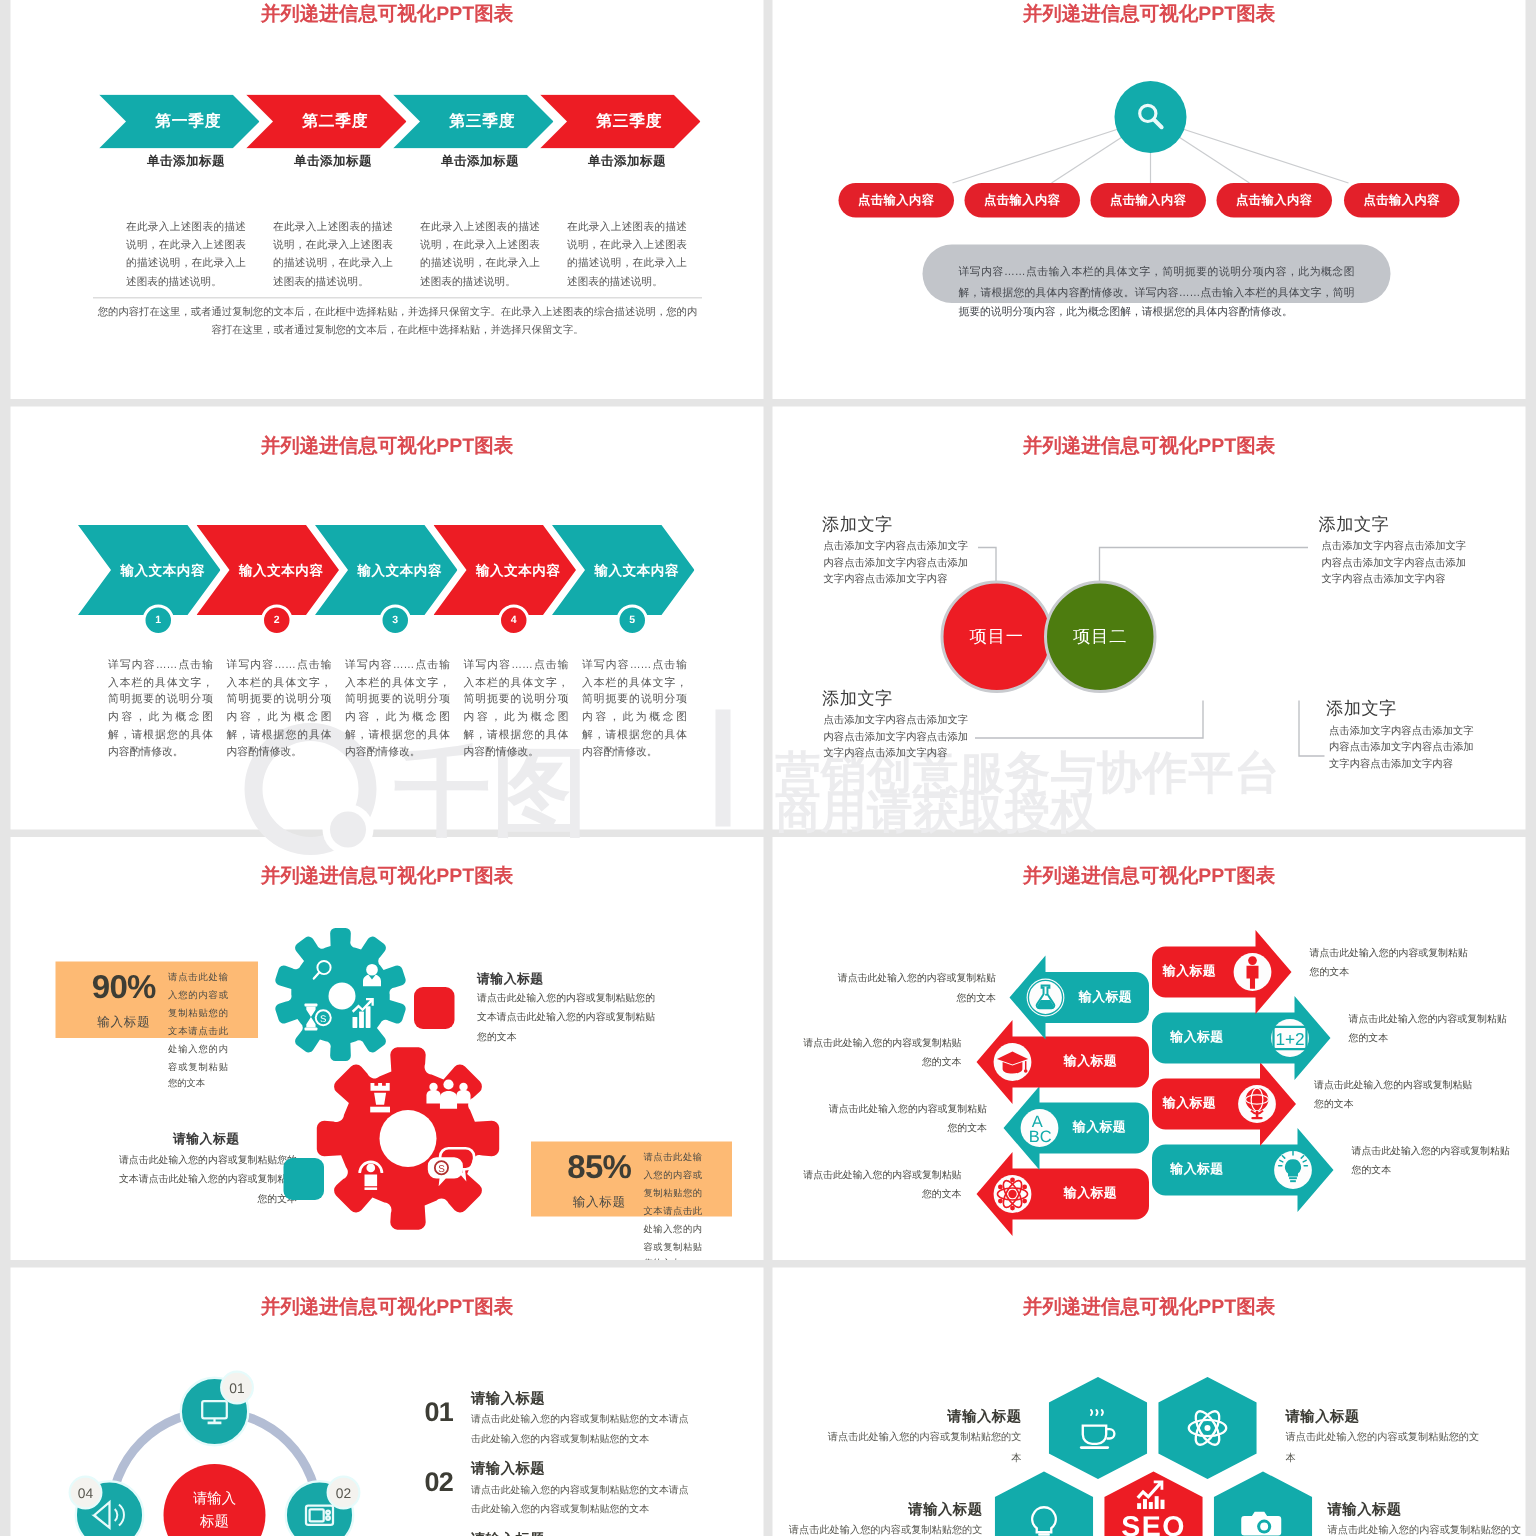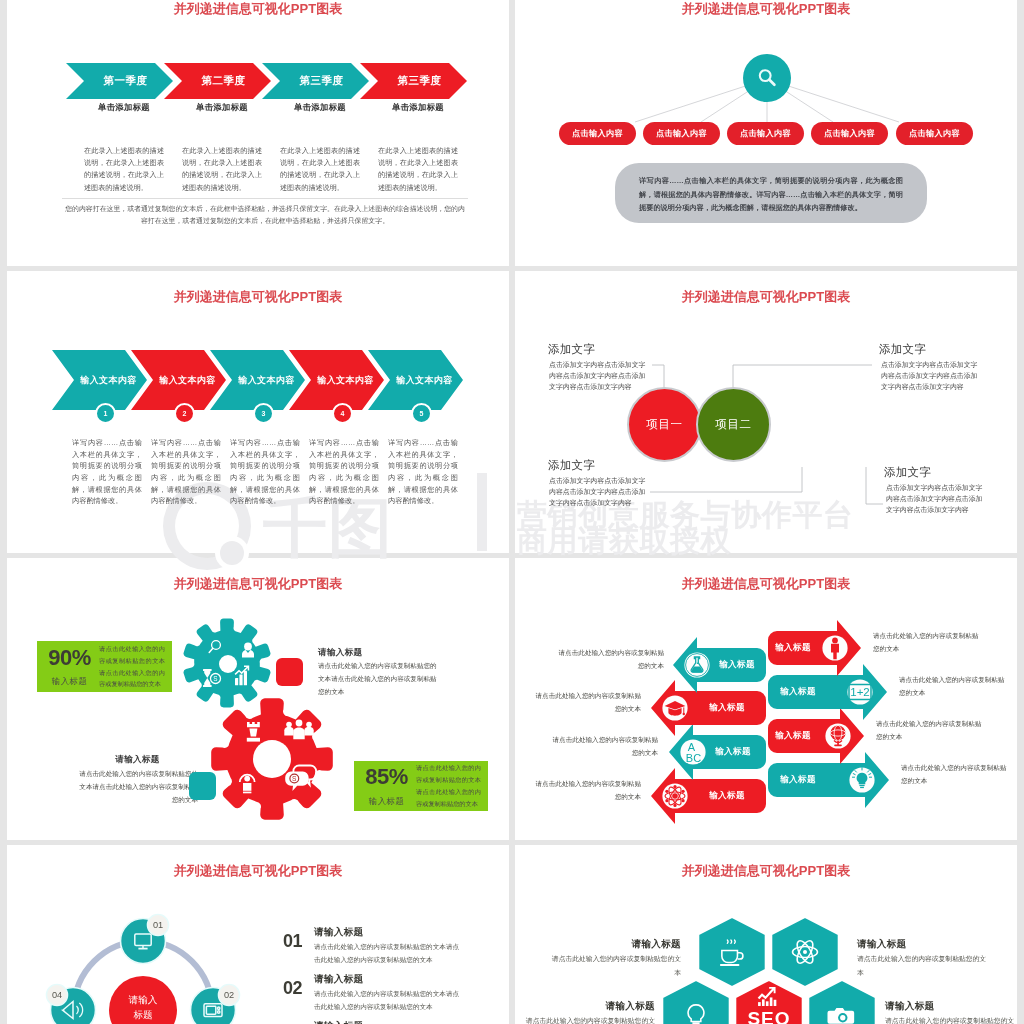--- a/index.html
+++ b/index.html
@@ -40,21 +40,21 @@
          box-sizing:content-box;}
   .s3b{position:absolute;width:70px;font-size:7.2px;color:#555;line-height:1.62;text-align:justify;}
   
   .s4c{position:absolute;width:75px;height:75px;border-radius:50%;border:2px solid #c9cbcf;
        box-sizing:border-box;display:flex;align-items:center;justify-content:center;
        color:#fff;font-size:11.5px;letter-spacing:.6px;}
   .s4h{position:absolute;font-size:11.5px;color:#3b3b3b;font-weight:400;letter-spacing:.3px;}
   .s4b{position:absolute;width:98px;font-size:6.9px;color:#4a4a4a;line-height:1.62;}
   
   .s5sq{position:absolute;width:27px;height:28px;border-radius:6px;}
-  .s5stat{position:absolute;background:#84cc16;box-sizing:border-box;display:flex;align-items:center;padding:5px 7px;}
+  .s5stat{position:absolute;background:#fdba74;box-sizing:border-box;display:flex;align-items:flex-start;padding:5px 20px;}
   .s5left{width:51px;flex:none;text-align:center;}
   .s5val{font-size:22px;font-weight:bold;color:#3d3d35;line-height:1.05;letter-spacing:-0.5px;}
   .s5lbl{font-size:8.4px;color:#4a4a45;margin-top:7px;letter-spacing:.5px;}
   .s5txt{flex:1;font-size:6.2px;color:#4a4a45;line-height:1.92;padding-left:4px;text-align:justify;}
   .s5h{position:absolute;font-weight:bold;font-size:8.6px;color:#3a3a3a;letter-spacing:.3px;}
   .s5b{position:absolute;font-size:6.6px;color:#4a4a45;line-height:2.0;}
   
   .s6lab{position:absolute;width:60px;text-align:center;color:#fff;font-weight:bold;font-size:8.6px;letter-spacing:.3px;}
   .s6b{position:absolute;font-size:6.6px;color:#4a4a45;line-height:1.95;}
   .s6bl{text-align:right;}
@@ -165,21 +165,21 @@
     <div class="s2pill" style="left:212px;top:139px;width:77px;">
       <span>点击输入内容</span>
       </div>
     <div class="s2pill" style="left:296px;top:139px;width:77px;">
       <span>点击输入内容</span>
       </div>
     <div class="s2pill" style="left:381px;top:139px;width:77px;">
       <span>点击输入内容</span>
       </div>
 
-    <div class="s2note" style="left:100px;top:180px;width:312px;height:60px;font-weight:bold;">详写内容……点击输入本栏的具体文字，简明扼要的说明分项内容，此为概念图解，请根据您的具体内容酌情修改。详写内容……点击输入本栏的具体文字，简明扼要的说明分项内容，此为概念图解，请根据您的具体内容酌情修改。</div>
+    <div class="s2note" style="left:100px;top:180px;width:312px;height:39px;">详写内容……点击输入本栏的具体文字，简明扼要的说明分项内容，此为概念图解，请根据您的具体内容酌情修改。详写内容……点击输入本栏的具体文字，简明扼要的说明分项内容，此为概念图解，请根据您的具体内容酌情修改。</div>
   </div>
 
   <div class="slide" style="left:7px;top:271px;width:502px;height:282px;">
     <div class="stitle" style="top:17px;">并列递进信息可视化PPT图表</div>
     <div class="s3arrow" style="left:45px;top:79px;width:95px;background:#12abab;">
       <span>输入文本内容</span>
       </div>
     <div class="s3arrow" style="left:124px;top:79px;width:95px;background:#ed1c24;">
       <span>输入文本内容</span>
       </div>

